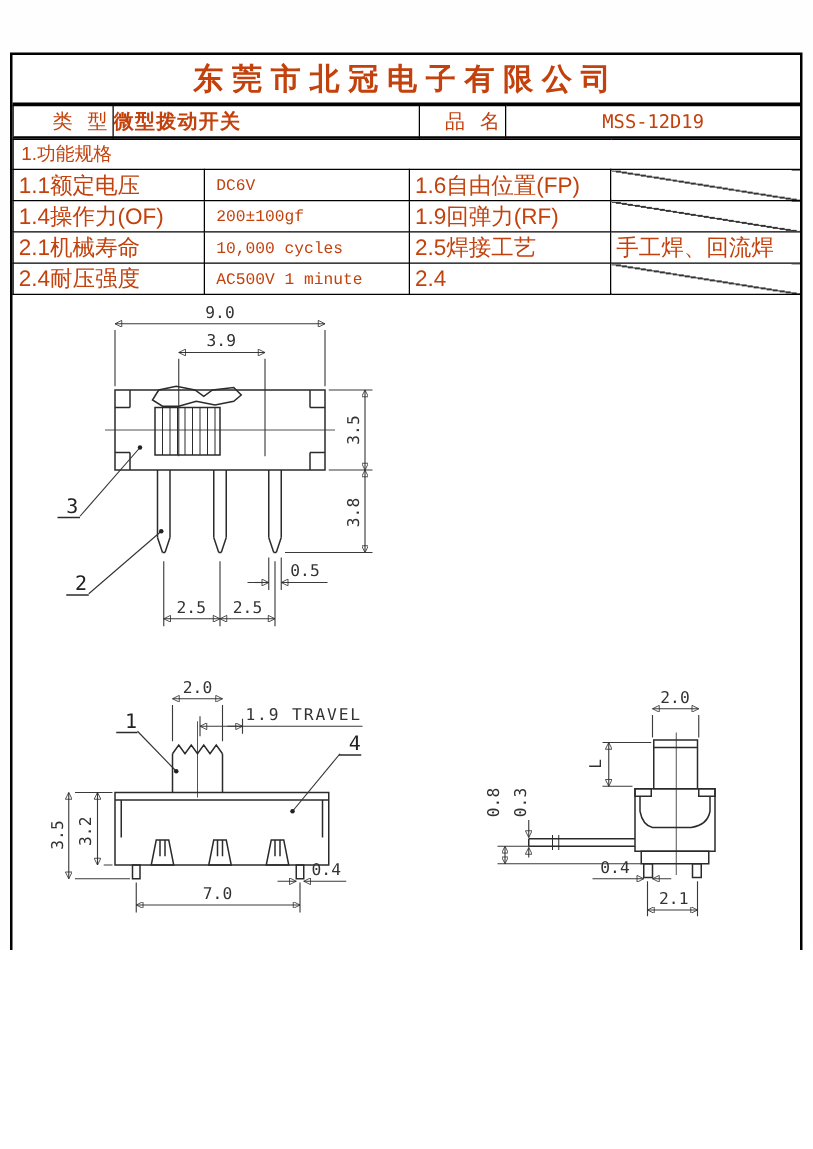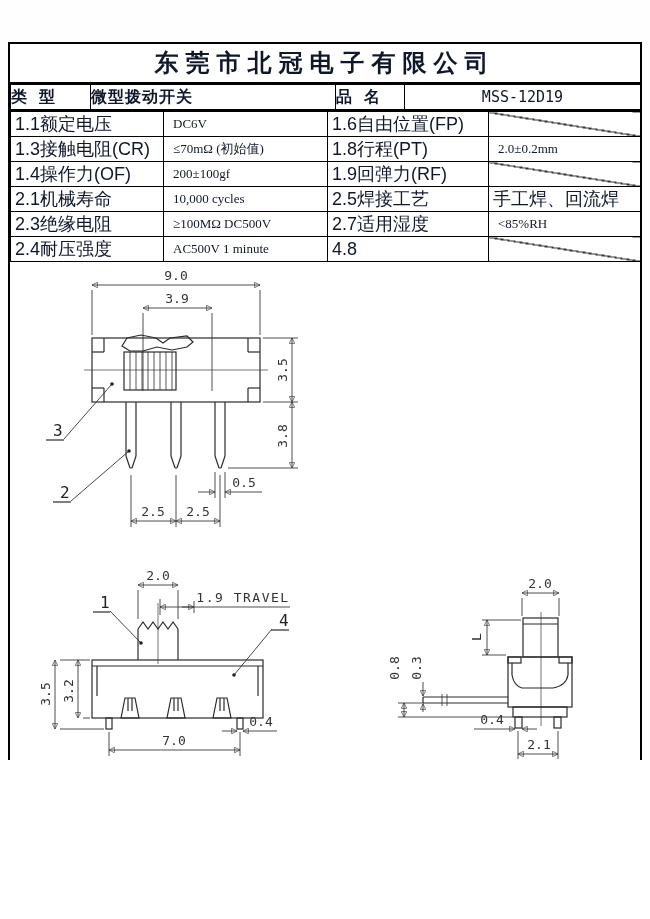--- a/index.html
+++ b/index.html
@@ -1,31 +1,31 @@
 <!DOCTYPE html>
 <html><head>
 <meta charset="utf-8">
 <style>
   html,body{margin:0;padding:0;background:#ffffff;}
   .page{position:relative;width:650px;height:760px;background:#fefefe;overflow:hidden;
-        font-family:"Liberation Sans",sans-serif;color:#0f172a;}
+        font-family:"Liberation Sans",sans-serif;color:#c2410c;}
   .doc{position:absolute;left:8px;top:42px;width:630px;height:863px;border:2px solid #000;background:#fff;}
   .company-row{height:38px;border-bottom:2px solid #000;display:flex;align-items:center;justify-content:center;}
   .company-row span{font-family:"Liberation Serif",serif;font-weight:bold;font-size:24px;letter-spacing:7px;}
   table{border-collapse:collapse;table-layout:fixed;width:630px;}
   td{border:1px solid #000;padding:0;vertical-align:middle;overflow:hidden;white-space:nowrap;}
   .t-type{border-bottom:2px solid #000;}
   .t-type td{height:24px;}
-  .hdr{font-family:"Liberation Serif",serif;font-weight:bold;font-size:16px;text-align:left;letter-spacing:4px;}
+  .hdr{font-family:"Liberation Serif",serif;font-weight:normal;font-size:16px;text-align:right;letter-spacing:4px;}
   .bigval{font-weight:bold;font-size:16px;text-align:left;letter-spacing:1px;}
   .modelval{font-family:"DejaVu Sans Mono",monospace;font-size:15px;text-align:center;margin-top:42px;}
   .sec td{height:23px;font-size:15px;padding-left:6px;}
   .row td{height:22px;}
   .lbl{font-size:18px;padding-left:4px;}
-  .val{font-family:Liberation Serif, serif;font-size:13px;padding-left:9px;}
+  .val{font-family:Liberation Mono, monospace;font-size:13px;padding-left:9px;}
   .slash{background:linear-gradient(to top right,transparent calc(50% - 0.7px),#333 calc(50% - 0.7px),#333 calc(50% + 0.7px),transparent calc(50% + 0.7px));}
   .drawing-area{position:relative;width:630px;height:509px;}
   svg{display:block;}
   svg line,svg path,svg rect,svg polyline,svg polygon{stroke:#2b2b2b;fill:none;stroke-width:1.2px;}
   svg .dim{stroke:#3a3a3a;stroke-width:0.9px;}
   svg .cl{stroke:#3a3a3a;stroke-width:0.7px;}
   svg .thin{stroke-width:0.8px;}
   svg .ldr{stroke:#333;stroke-width:0.9px;}
   svg text{fill:#333;stroke:none;font-family:"DejaVu Sans Mono",monospace;font-size:13px;}
   svg text.pl{font-size:16px;fill:#222;}
@@ -59,54 +59,45 @@
       </table>
 
     <table class="t-spec">
       <colgroup>
           <col style="width:153px">
           <col style="width:164px">
           <col style="width:161px">
           <col style="width:152px">
         </colgroup>
       <tbody>
+          <tr class="sec">
+            <td colspan="4">1.功能规格</td>
+          </tr>
       <tr class="row">
         <td class="lbl">1.1额定电压</td>
         <td class="val">DC6V</td>
         <td class="lbl">1.6自由位置(FP)</td>
         <td class="slash"></td>
       </tr>
       <tr class="row">
-        <td class="lbl">1.3接触电阻(CR)</td>
-        <td class="val">≤70mΩ (初始值)</td>
-        <td class="lbl">1.8行程(PT)</td>
-        <td class="val">2.0±0.2mm</td>
-      </tr>
-      <tr class="row">
         <td class="lbl">1.4操作力(OF)</td>
         <td class="val">200±100gf</td>
         <td class="lbl">1.9回弹力(RF)</td>
         <td class="slash"></td>
       </tr>
       <tr class="row">
         <td class="lbl">2.1机械寿命</td>
         <td class="val">10,000 cycles</td>
         <td class="lbl">2.5焊接工艺</td>
         <td class="lbl">手工焊、回流焊</td>
       </tr>
       <tr class="row">
-        <td class="lbl">2.3绝缘电阻</td>
-        <td class="val">≥100MΩ DC500V</td>
-        <td class="lbl">2.7适用湿度</td>
-        <td class="val">&lt;85%RH</td>
-      </tr>
-      <tr class="row">
         <td class="lbl">2.4耐压强度</td>
         <td class="val">AC500V 1 minute</td>
-        <td class="lbl">4.8</td>
+        <td class="lbl">2.4</td>
         <td class="slash"></td>
       </tr>
     </tbody>
       </table>
 
     <div class="drawing-area">
       <svg width="630" height="509" viewBox="10 397 630 509">
         <defs>
           <marker id="arw" viewBox="0 0 10 10" refX="10" refY="5" markerWidth="10" markerHeight="6" orient="auto-start-reverse">
             <path d="M0,0 L10,5 L0,10 Z" fill="#3a3a3a" stroke="none"></path>

